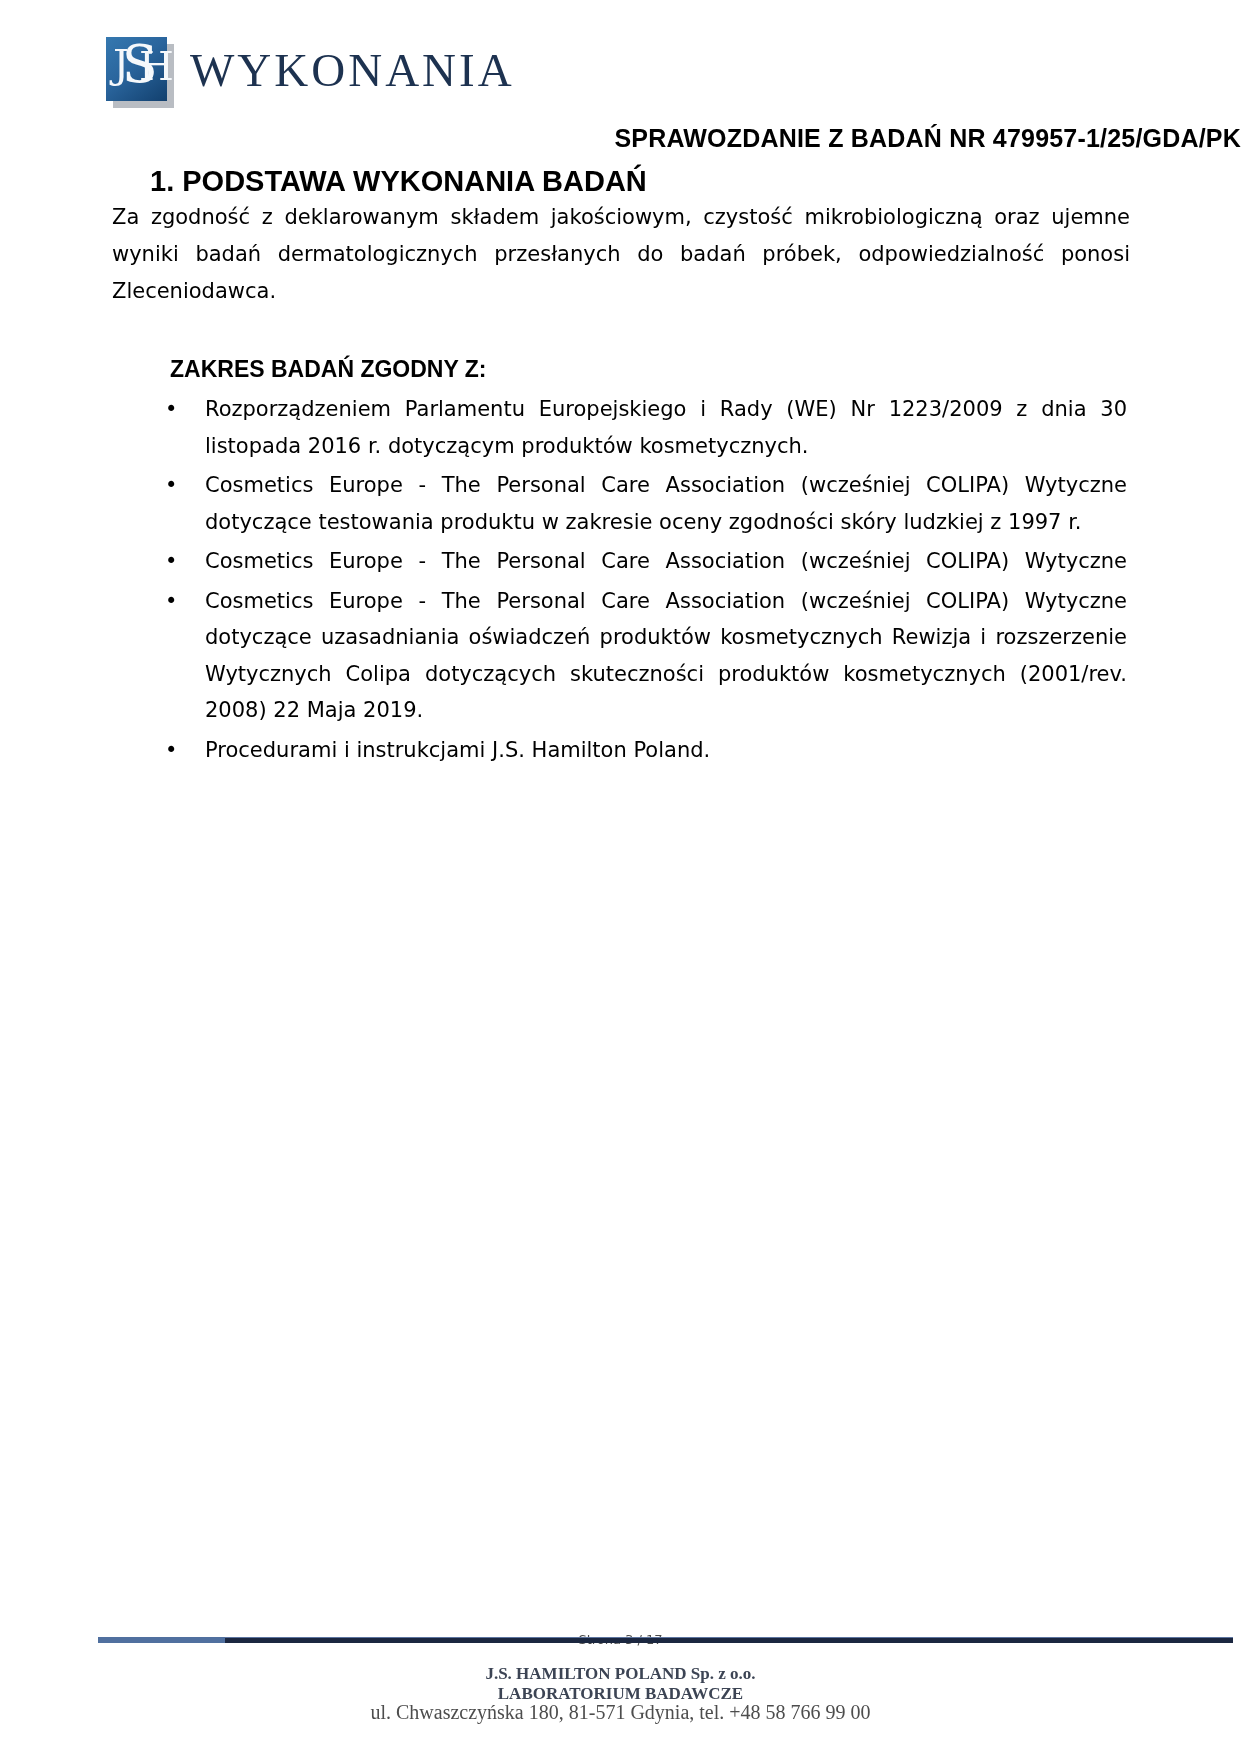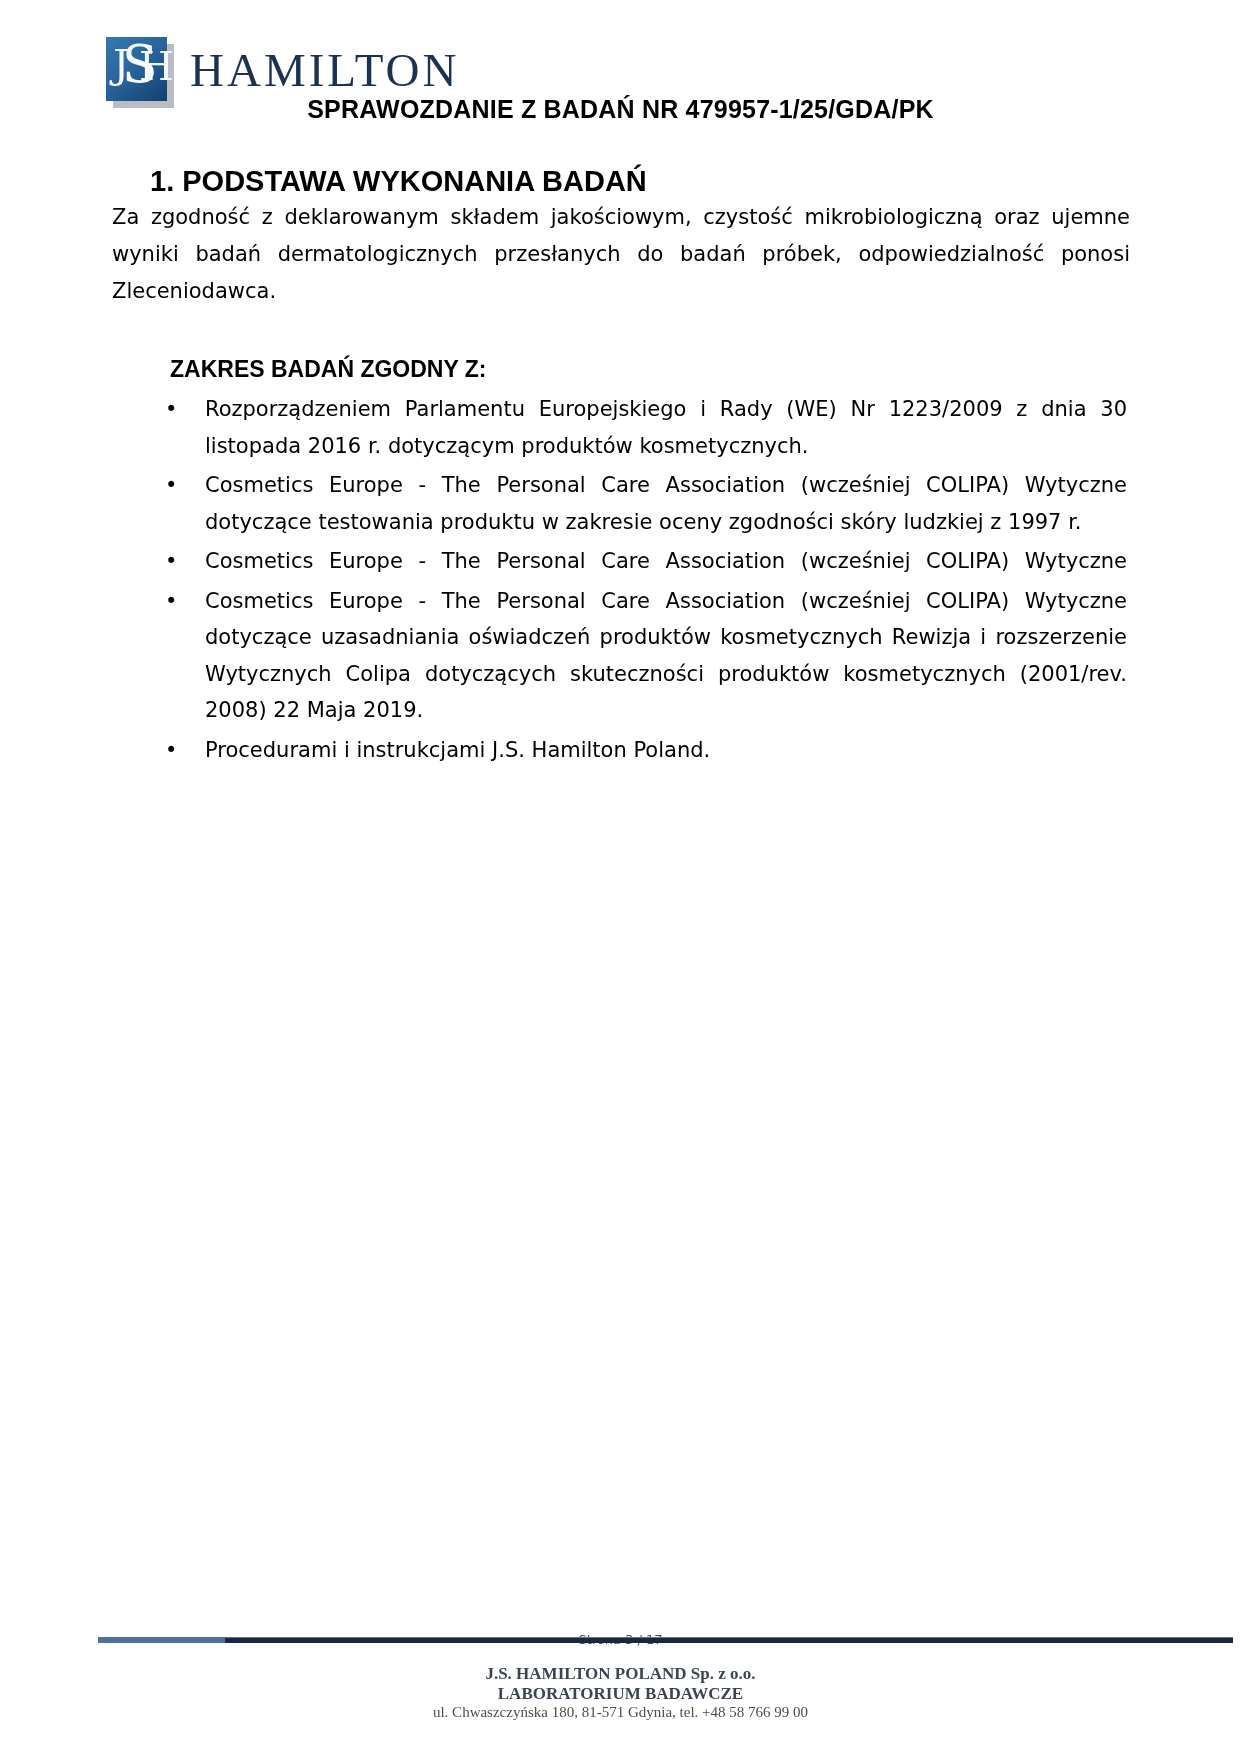--- a/index.html
+++ b/index.html
@@ -22,22 +22,22 @@
   .lm-s { left:16px; top:1px;  font-size:52px; }
   .lm-h { left:33px; top:9px;  font-size:40px; }
   .logo-word {
     position:absolute; left:84px; top:6px;
     font-family:"Liberation Serif", serif; font-size:47px; letter-spacing:3px;
     color:#1d3250; white-space:nowrap;
   }
 
   
   .doc-title {
-    position:absolute; left:0; top:95px; width:100%;
-    text-align:center; font-family:"Liberation Sans", sans-serif;
+    position:absolute; left:0; top:124px; width:100%;
+    text-align:right; font-family:"Liberation Sans", sans-serif;
     font-size:25px; font-weight:bold; letter-spacing:0.2px;
   }
   .h-sec1 {
     position:absolute; left:150px; top:165px;
     font-family:"Liberation Sans", sans-serif; font-size:29px; font-weight:bold;
   }
   .h-scope {
     position:absolute; left:170px; top:356px;
     font-family:"Liberation Sans", sans-serif; font-size:23px; font-weight:bold;
   }
@@ -58,34 +58,34 @@
     position:absolute; left:0; top:1612px; width:100%; text-align:center;
     font-size:13px; color:#4b4b4b;margin-top:20px;
   }
   .rule { position:absolute; left:98px; top:1637px; width:1135px; height:6px;
     background:#1b2740; border-top:1px solid #5d75a0; box-sizing:border-box; }
   .rule-accent { position:absolute; left:0; top:-1px; width:127px; height:6px;
     background:#50709f; }
   .footer-block { position:absolute; left:0; top:1664px; width:100%; text-align:center;font-family:Liberation Serif, serif; }
   .f-company { font-size:17px; font-weight:bold; color:#3c4454; line-height:20px; }
   .f-lab     { font-size:17px; font-weight:bold; color:#3c4454; line-height:19px; }
-  .f-addr    { font-size:15px; color:#4d4d4d; line-height:19px; }
+  .f-addr    { font-size:20px; color:#4d4d4d; line-height:19px; }
 </style>
 </head>
 <body>
 
 <div class="page">
 
   <div class="logo-row">
     <div class="logo-mark">
       <span class="lm-j">J</span>
       <span class="lm-s">S</span>
       <span class="lm-h">H</span>
     </div>
-    <div class="logo-word">HAMILTON</div>
+    <div class="logo-word">WYKONANIA</div>
   </div>
 
   <div class="doc-title">SPRAWOZDANIE Z BADAŃ NR 479957-1/25/GDA/PK</div>
   <div class="h-sec1">1. PODSTAWA WYKONANIA BADAŃ</div>
 
   <div class="body-par">
     <div class="jline">Za zgodność z deklarowanym składem jakościowym, czystość mikrobiologiczną oraz ujemne</div>
     <div class="jline">wyniki badań dermatologicznych przesłanych do badań próbek, odpowiedzialność ponosi</div>
     <div class="jlast">Zleceniodawca.</div>
   </div>

